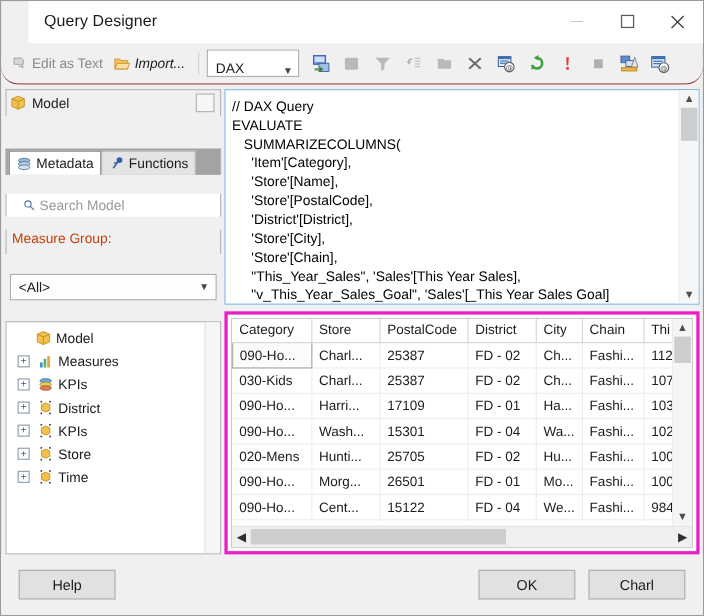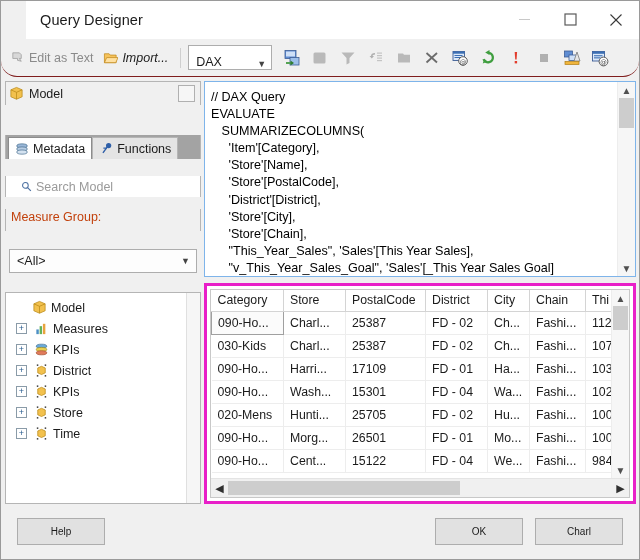--- a/index.html
+++ b/index.html
@@ -188,21 +188,21 @@
   .hs-track{flex:1;height:18px;position:relative;background:#f0f0f0;}
   .hs-thumb{position:absolute;top:2px;height:14px;background:#cdcdcd;}
   
   .footer{
     height:55px;min-height:55px;display:flex;align-items:center;
     padding:0 16px;box-sizing:border-box;background:#f0f0f0;
   }
   .btn{
     width:88px;height:27px;border:1px solid #adadad;background:#e1e1e1;
     display:flex;align-items:center;justify-content:center;
-    font-size:10px;color:#1b1b1b;box-sizing:border-box;
+    font-size:13px;color:#1b1b1b;box-sizing:border-box;
   }
   .footer-spacer{flex:1;}
   .btn+.btn{margin-left:12px;}
 </style>
 </head>
 <body>
 
 <div class="window">
 
   <div class="titlebar">

